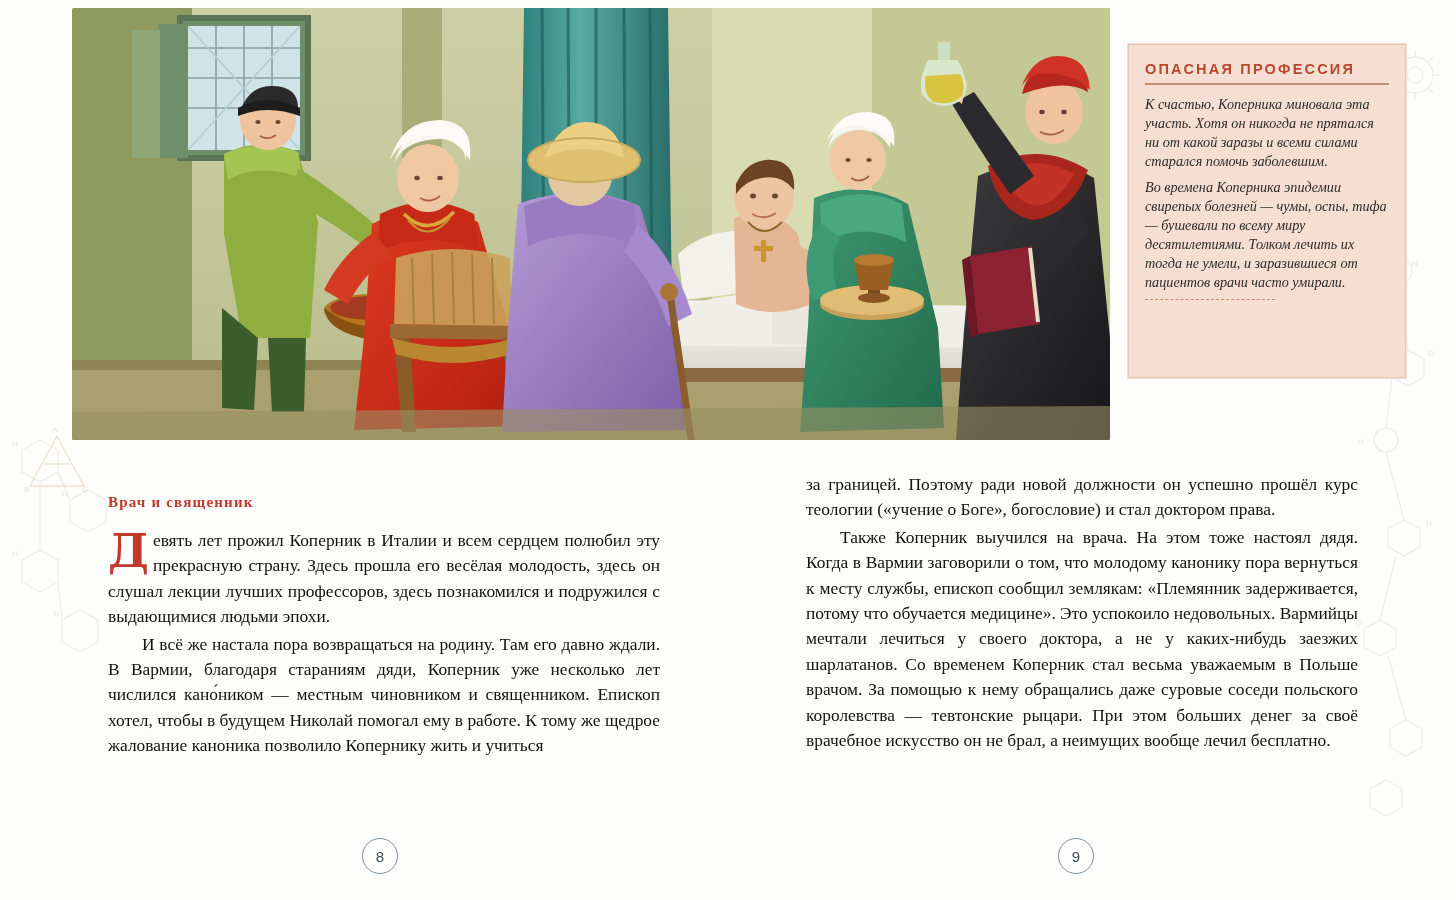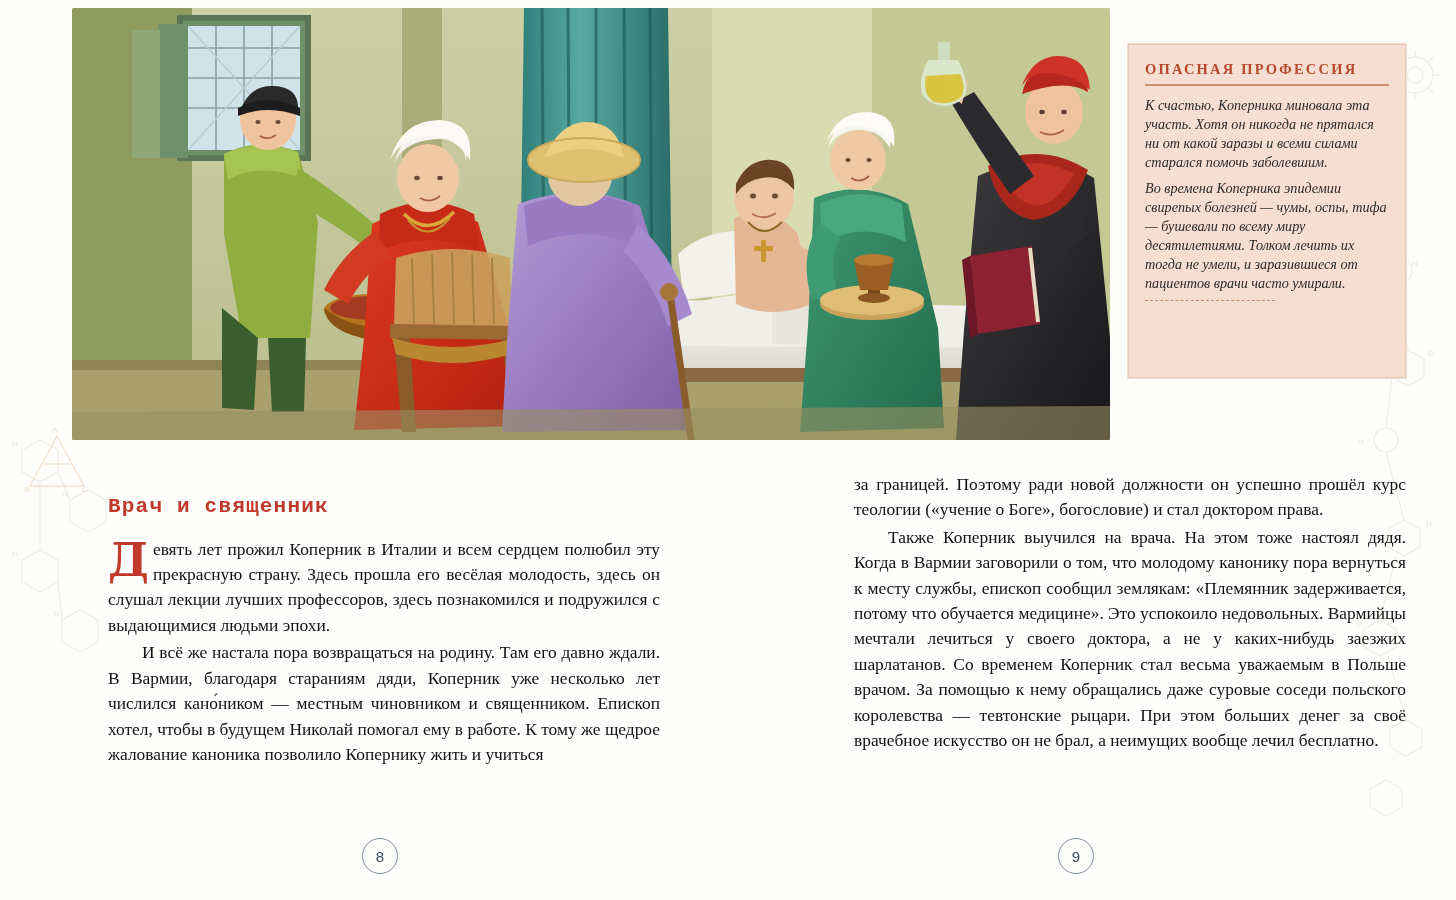--- a/index.html
+++ b/index.html
@@ -45,21 +45,21 @@
     position: absolute;
     left: 1128px;
     top: 44px;
     width: 276px;
     height: 332px;
     background: #f6ded2;
     border: 1px solid #e3c6b6;
     box-shadow: 0 0 0 1px #f6ded2;
   }
   #sidebox .sb-title {
-    font-family: Liberation Serif, serif;
+    font-family: Liberation Sans, sans-serif;
     font-weight: bold;
     font-size: 14.5px;
     letter-spacing: 2.2px;
     color: #b7482c;
     padding: 16px 14px 0 16px;
   }
   #sidebox .sb-rule {
     margin: 6px 16px 10px 16px;
     height: 2px;
     background: #c98f72;
@@ -82,26 +82,26 @@
   
   .column {
     position: absolute;
     width: 552px;
     font-size: 17.4px;
     line-height: 1.46;
     text-align: justify;
     color: #111;
   }
   #col-left  { left: 108px; top: 492px; }
-  #col-right { left: 806px; top: 472px; margin-left: 48px; }
+  #col-right { left: 806px; top: 472px; }
 
   .section-title {
-    font-family: Liberation Mono, monospace;
+    font-family: Liberation Serif, serif;
     font-weight: bold;
-    font-size: 21px;
+    font-size: 15px;
     letter-spacing: 1.2px;
     color: #c0392b;
     margin: 0 0 14px 0;
   }
   .column p {
     margin: 0 0 2px 0;
     text-indent: 34px;
   }
   .column p.first { text-indent: 0; }
 

